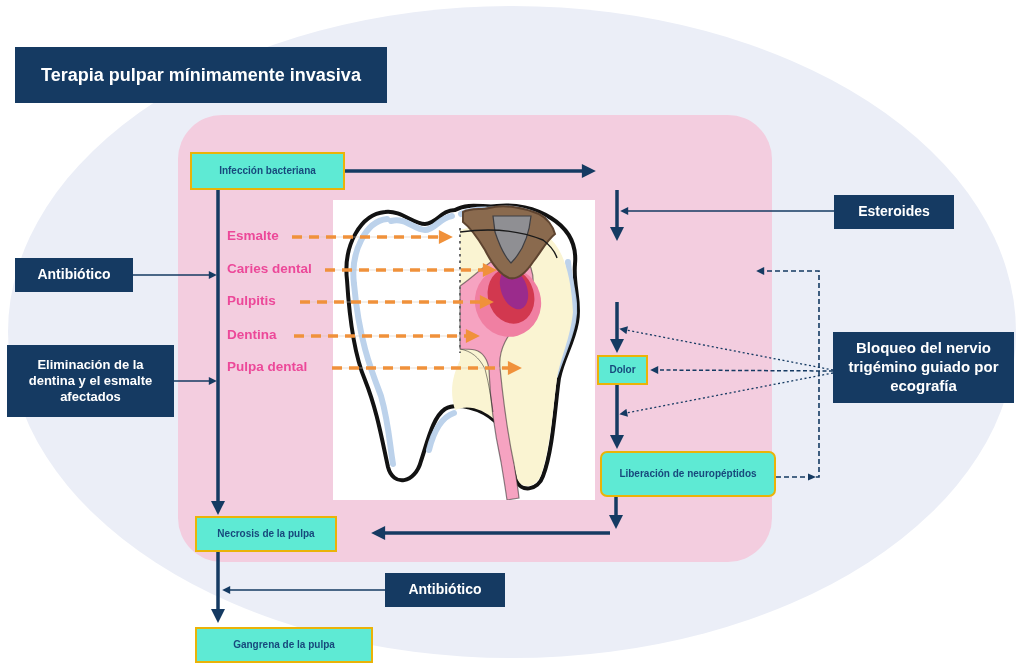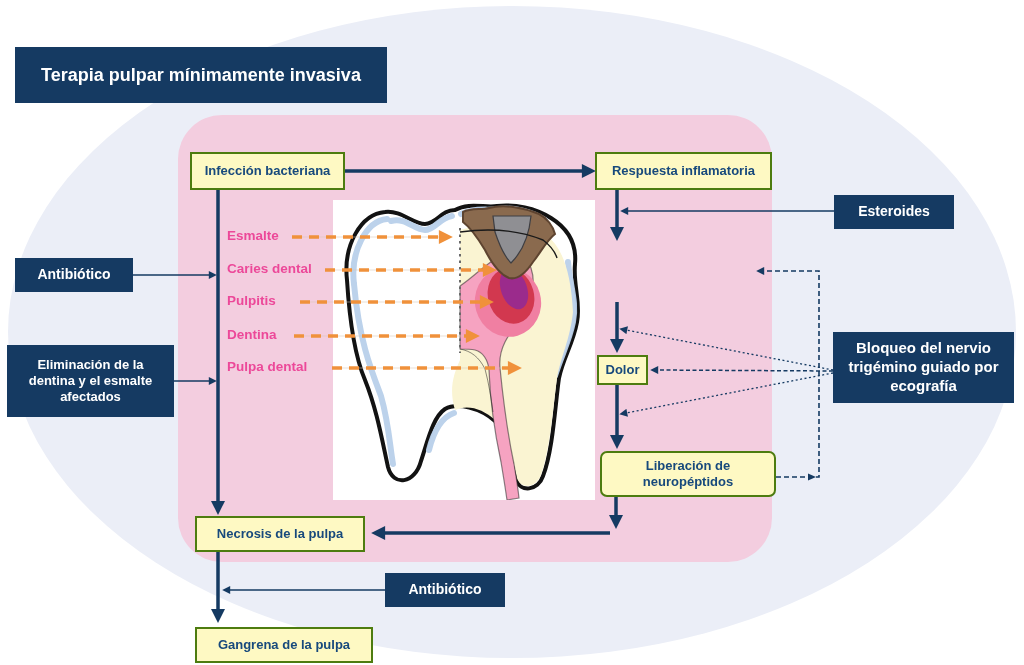--- a/index.html
+++ b/index.html
@@ -20,21 +20,21 @@
   .tooth-frame {
     position:absolute; left:333px; top:200px; width:262px; height:300px;
     background:#ffffff;
   }
   svg.layer { position:absolute; left:0; top:0; }
   .box {
     position:absolute; display:flex; align-items:center; justify-content:center;
     text-align:center; font-weight:bold; line-height:1.25; z-index:10;
   }
   .box-white {
-    background:#fef9c3; border:2px solid #4d7c0f; color:#17497C; font-size:13px;
+    background:#5eead4; border:2px solid #eab308; color:#17497C; font-size:10px;
   }
   .box-navy {
     background:#153A62; color:#ffffff; font-size:14px;
   }
   .title-box {
     left:15px; top:47px; width:372px; height:56px; font-size:18px;
     background:#153A62; color:#ffffff;text-align:right;
   }
   .tooth-label {
     position:absolute; color:#ec4899; font-weight:bold; font-size:13.5px;
@@ -145,24 +145,23 @@
       <line x1="325" y1="270" x2="485" y2="270" marker-end="url(#orangeHead)"></line>
       <line x1="300" y1="302" x2="482" y2="302" marker-end="url(#orangeHead)"></line>
       <line x1="294" y1="336" x2="468" y2="336" marker-end="url(#orangeHead)"></line>
       <line x1="332" y1="368" x2="510" y2="368" marker-end="url(#orangeHead)"></line>
     </g>
   </svg>
 
   <div class="box title-box">Terapia pulpar mínimamente invasiva</div>
 
   <div class="box box-white" style="left:190px; top:152px; width:155px; height:38px;">Infección bacteriana</div>
-  <div class="box box-white" style="left:595px; top:152px; width:177px; height:38px;">Respuesta inflamatoria</div>
   <div class="box box-white" style="left:597px; top:355px; width:51px; height:30px;">Dolor</div>
   <div class="box box-white" style="left:600px; top:451px; width:176px; height:46px; padding:4px 12px;border-radius:7px;">Liberación de neuropéptidos</div>
-  <div class="box box-white" style="left:195px; top:516px; width:170px; height:36px;">Necrosis de la pulpa</div>
+  <div class="box box-white" style="left:195px; top:516px; width:142px; height:36px;">Necrosis de la pulpa</div>
   <div class="box box-white" style="left:195px; top:627px; width:178px; height:36px;">Gangrena de la pulpa</div>
 
   <div class="box box-navy" style="left:15px; top:258px; width:118px; height:34px;">Antibiótico</div>
   <div class="box box-navy" style="left:7px; top:345px; width:167px; height:72px; font-size:13px; padding:4px 18px;">Eliminación de la dentina y el esmalte afectados</div>
   <div class="box box-navy" style="left:834px; top:195px; width:120px; height:34px;">Esteroides</div>
   <div class="box box-navy" style="left:833px; top:332px; width:181px; height:71px; font-size:15px; padding:4px 8px;">Bloqueo del nervio trigémino guiado por ecografía</div>
   <div class="box box-navy" style="left:385px; top:573px; width:120px; height:34px;">Antibiótico</div>
 
   <div class="tooth-label" style="left:227px; top:228px;">Esmalte</div>
   <div class="tooth-label" style="left:227px; top:261px;">Caries dental</div>

